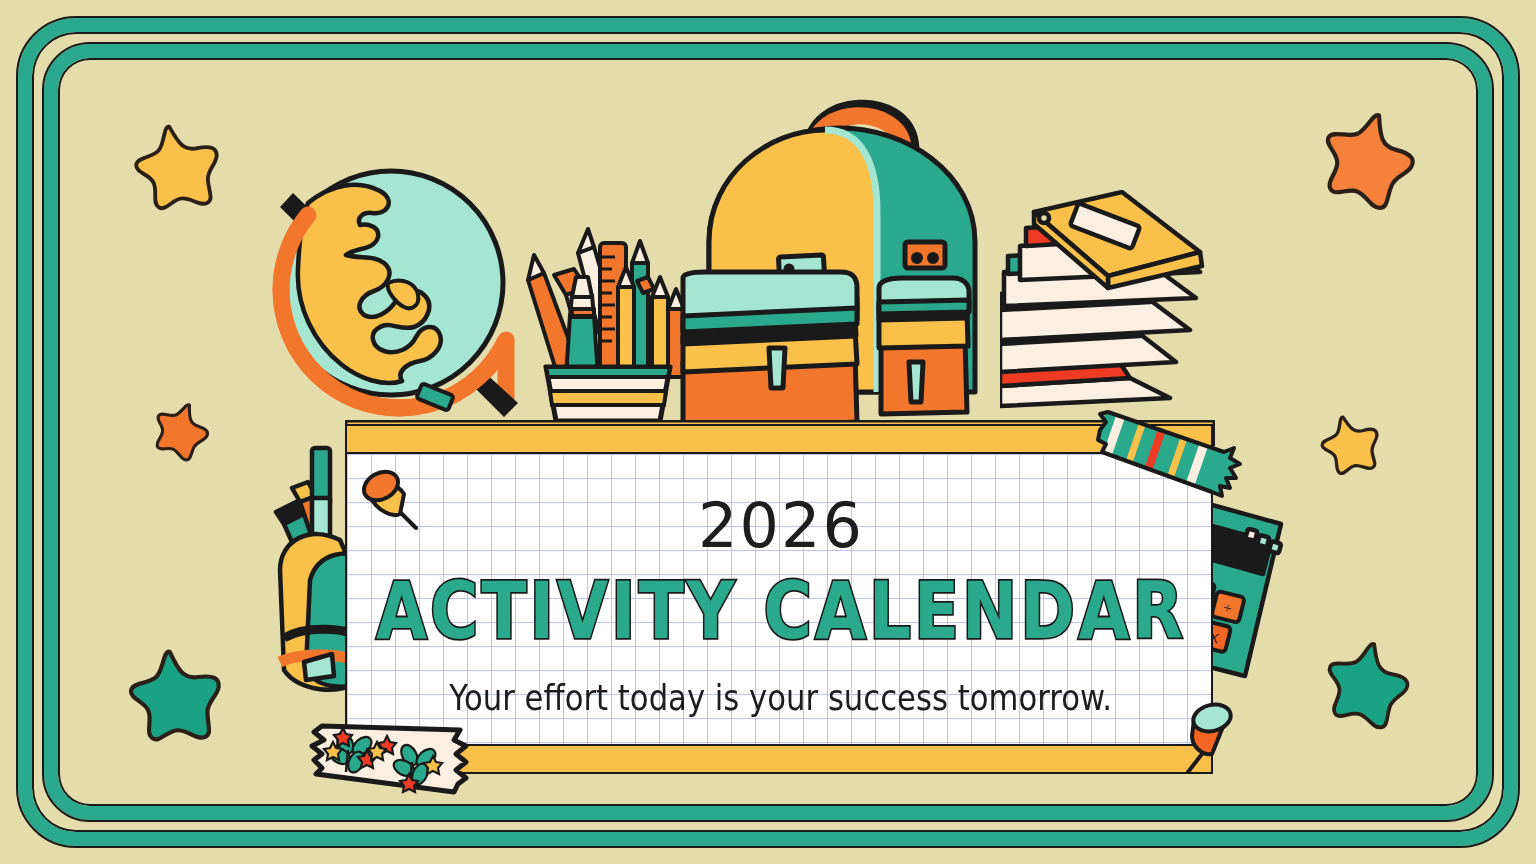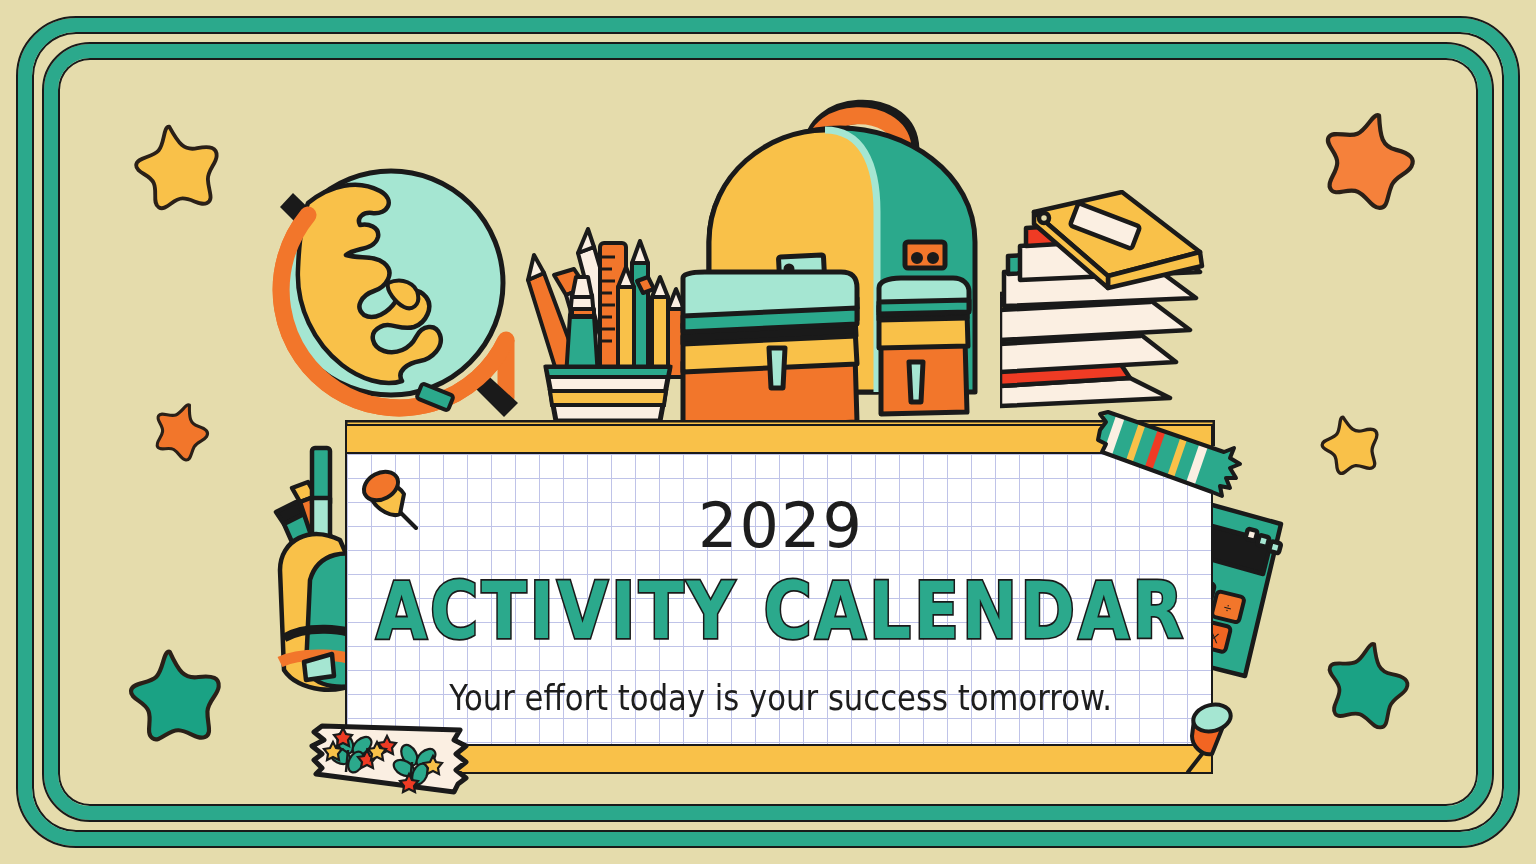--- a/index.html
+++ b/index.html
@@ -361,21 +361,21 @@
       <path d="M50 6 C56 26 60 34 74 34 C88 34 94 38 92 46 C90 54 80 58 78 68 C76 80 80 90 72 92
                C64 94 58 84 48 82 C38 80 28 92 22 86 C16 80 24 70 22 60 C20 50 6 46 8 38
                C10 30 26 34 34 28 C42 22 44 4 50 6 Z" fill="#1AA284" stroke="#2a2018" stroke-width="4" stroke-linejoin="round" transform="rotate(10 50 50)"></path>
     </svg>
   </div>
 
   <div id="card">
     <div class="card-bar top"></div>
     <div class="card-paper">
       <div class="card-text">
-        <div id="year">2029</div>
+        <div id="year">2026</div>
         <div id="maintitle">ACTIVITY CALENDAR</div>
         <div id="subtitle">Your effort today is your success tomorrow.</div>
       </div>
     </div>
     <div class="card-bar bottom"></div>
   </div>
 
   <div class="tape" style="left:1094px;top:412px;">
     <svg width="150" height="105" viewBox="0 0 150 105">
       <defs>

